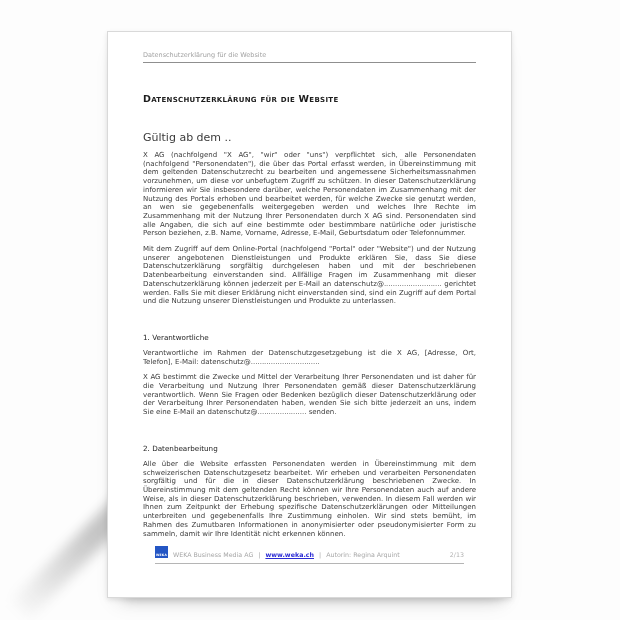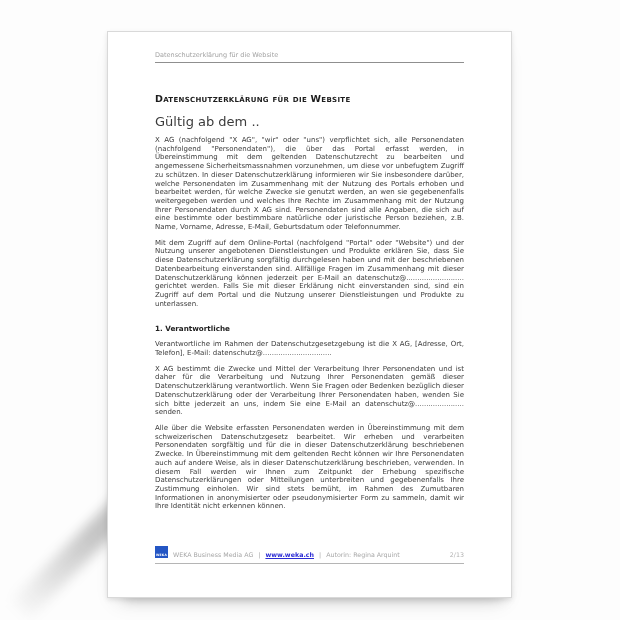--- a/index.html
+++ b/index.html
@@ -32,64 +32,64 @@
   }
 
   .page {
     position: absolute;
     left: 107px; top: 31px;
     width: 405px; height: 567px;
     background: #ffffff;
     border: 1px solid #d9d9d9;
     box-shadow: 0 2px 5px rgba(0,0,0,0.10), 0 12px 20px -10px rgba(0,0,0,0.15);
     z-index: 1;
-    padding: 0 47px;
+    padding: 0 35px;
   }
 
   .running-header {
     margin-top: 19px;
     font-size: 6.5px;
     color: #a2a2a2;
     padding-bottom: 3px;
     border-bottom: 1px solid #8f8f8f;
   }
 
   .doc-title {
     margin-top: 30px;
     font-size: 9.5px;
     font-weight: bold;
     font-variant: small-caps;
     letter-spacing: 0.3px;
     color: #1c1c1c;
   }
 
   .valid-from {
-    margin-top: 10px;
-    font-size: 13px;
+    margin-top: 27px;
+    font-size: 11px;
     color: #3b3b3b;
   }
 
   .para {
     margin-top: 7px;
     font-size: 7px;
     line-height: 8.7px;
     color: #3b3b3b;
     text-align: justify;
   }
 
   .hl {
     background: #ffff00;
     color: #e03a23;
     padding: 0.5px 0;
   }
 
   .section-heading {
-    margin-top: 16px;
+    margin-top: 27px;
     font-size: 7.2px;
-    font-weight: bold;
+    font-weight: normal;
     color: #222222;
   }
 
   .footer {
     position: absolute;
     left: 47px; right: 47px;
     bottom: 33px;
     display: flex;
     align-items: flex-end;
     gap: 5px;
@@ -137,20 +137,21 @@
 
 
     <p class="para">Mit dem Zugriff auf dem Online-Portal (nachfolgend "Portal" oder "Website") und der Nutzung unserer angebotenen Dienstleistungen und Produkte erklären Sie, dass Sie diese Datenschutzerklärung sorgfältig durchgelesen haben und mit der beschriebenen Datenbearbeitung einverstanden sind. Allfällige Fragen im Zusammenhang mit dieser Datenschutzerklärung können jederzeit per E-Mail an datenschutz@.......................... gerichtet werden. Falls Sie mit dieser Erklärung nicht einverstanden sind, sind ein Zugriff auf dem Portal und die Nutzung unserer Dienstleistungen und Produkte zu unterlassen.</p>
 
     <div class="section-heading">1. Verantwortliche</div>
 
     <p class="para">Verantwortliche im Rahmen der Datenschutzgesetzgebung ist die X AG, [Adresse, Ort, Telefon], E-Mail: datenschutz@...............................</p>
 
     <p class="para">X AG bestimmt die Zwecke und Mittel der Verarbeitung Ihrer Personendaten und ist daher für die Verarbeitung und Nutzung Ihrer Personendaten gemäß dieser Datenschutzerklärung verantwortlich. Wenn Sie Fragen oder Bedenken bezüglich dieser Datenschutzerklärung oder der Verarbeitung Ihrer Personendaten haben, wenden Sie sich bitte jederzeit an uns, indem Sie eine E-Mail an datenschutz@...................... senden.</p>
 
+    <div class="section-heading">2. Datenbearbeitung</div>
 
     <p class="para">Alle über die Website erfassten Personendaten werden in Übereinstimmung mit dem schweizerischen Datenschutzgesetz bearbeitet. Wir erheben und verarbeiten Personendaten sorgfältig und für die in dieser Datenschutzerklärung beschriebenen Zwecke. In Übereinstimmung mit dem geltenden Recht können wir Ihre Personendaten auch auf andere Weise, als in dieser Datenschutzerklärung beschrieben, verwenden. In diesem Fall werden wir Ihnen zum Zeitpunkt der Erhebung spezifische Datenschutzerklärungen oder Mitteilungen unterbreiten und gegebenenfalls Ihre Zustimmung einholen. Wir sind stets bemüht, im Rahmen des Zumutbaren Informationen in anonymisierter oder pseudonymisierter Form zu sammeln, damit wir Ihre Identität nicht erkennen können.</p>
 
     <div class="footer">
       <span class="weka-logo">WEKA</span>
       <span>WEKA Business Media AG</span>
       <span>|</span>
       <span class="footer-link">www.weka.ch</span>
       <span>|</span>
       <span>Autorin: Regina Arquint</span>

